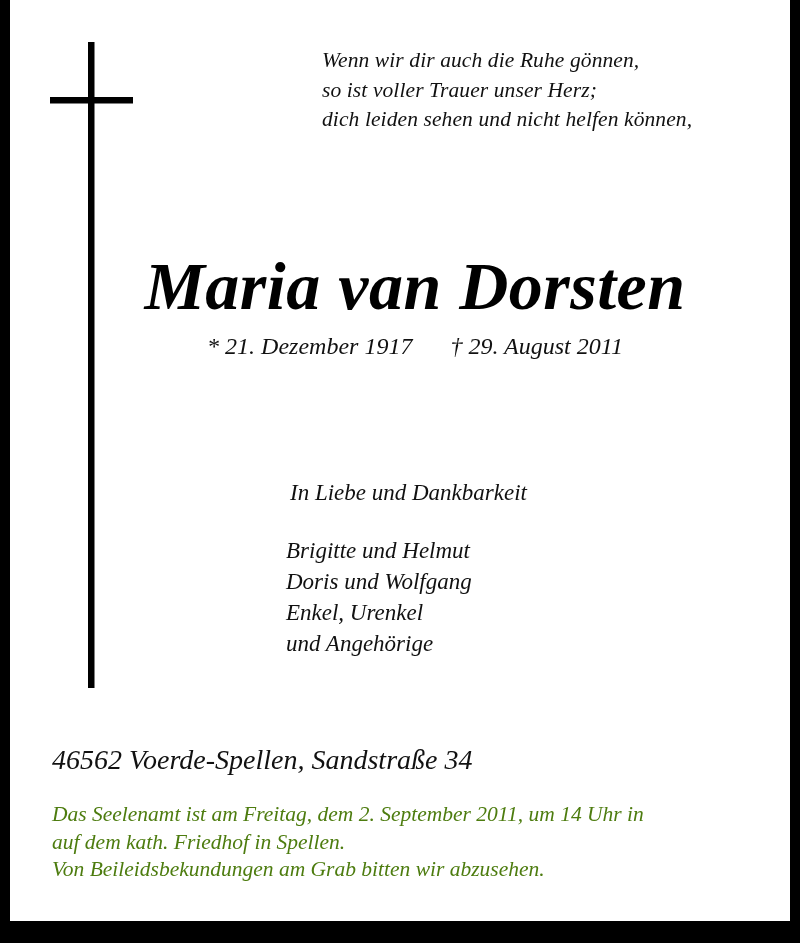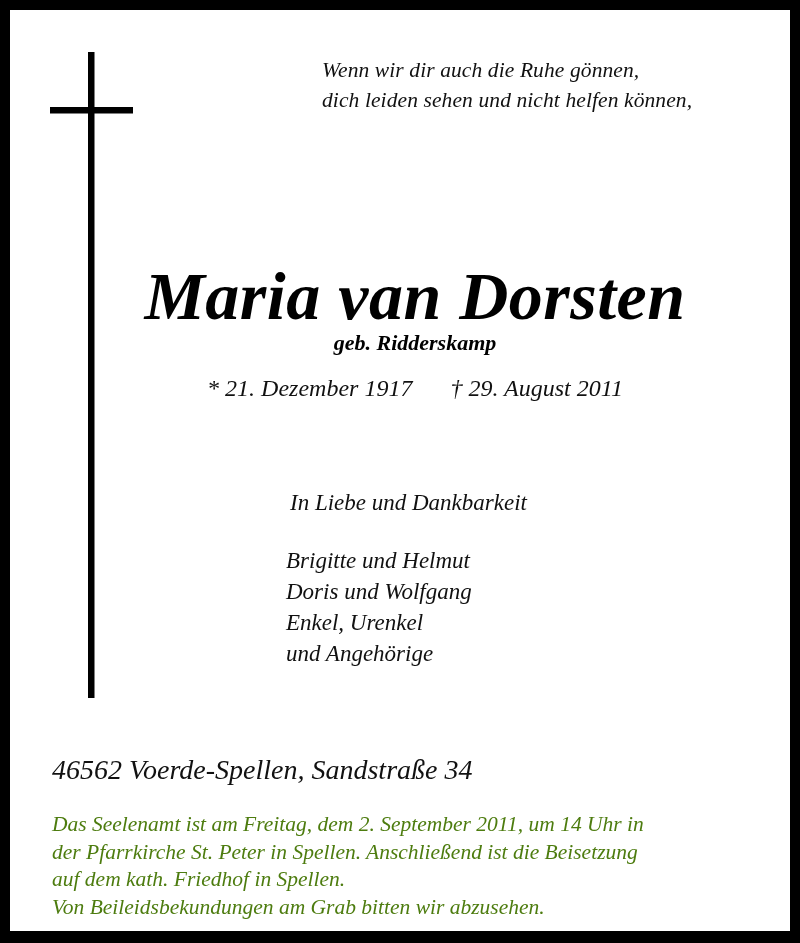--- a/index.html
+++ b/index.html
@@ -15,21 +15,21 @@
     background: #000000;
     box-sizing: border-box;
     overflow: hidden;
     font-family: "Liberation Serif", "DejaVu Serif", serif;
   }
 
   
   #page {
     position: absolute;
     left: 10px;
-    top: 10px;
+    top: 0;
     width: 780px;
     height: 921px;
     background: #ffffff;
     box-sizing: border-box;
     overflow: hidden;
   }
 
   
   #cross {
     position: absolute;
@@ -156,26 +156,26 @@
 <div id="notice">
   <div id="page">
 
     <svg id="cross" viewBox="0 0 780 921" xmlns="http://www.w3.org/2000/svg">
       <rect x="78" y="42" width="6.5" height="646" fill="#000000"></rect>
       <rect x="40" y="97" width="83" height="6.5" fill="#000000"></rect>
     </svg>
 
     <div id="verse">
       <div>Wenn wir dir auch die Ruhe gönnen,</div>
+      <div>so ist voller Trauer unser Herz;</div>
       <div>dich leiden sehen und nicht helfen können,</div>
     </div>
 
     <div id="name-block">
       <div id="deceased-name">Maria van Dorsten</div>
-      <div id="maiden-name">geb. Ridderskamp</div>
       <div id="life-dates">
         <span>*</span>
         <span>21. Dezember 1917</span>
         <span class="date-gap"></span>
         <span>†</span>
         <span>29. August 2011</span>
       </div>
     </div>
 
     <div id="mourning-block">
@@ -187,19 +187,18 @@
         <li>Doris und Wolfgang</li>
         <li>Enkel, Urenkel</li>
         <li>und Angehörige</li>
       </ul>
     </div>
 
     <div id="address">46562 Voerde-Spellen, Sandstraße 34</div>
 
     <div id="service-details">
       <p>Das Seelenamt ist am Freitag, dem 2. September 2011, um 14 Uhr in</p>
-      <p>der Pfarrkirche St. Peter in Spellen. Anschließend ist die Beisetzung</p>
       <p>auf dem kath. Friedhof in Spellen.</p>
       <p>Von Beileidsbekundungen am Grab bitten wir abzusehen.</p>
     </div>
 
   </div>
 </div>
 
 </body></html>

